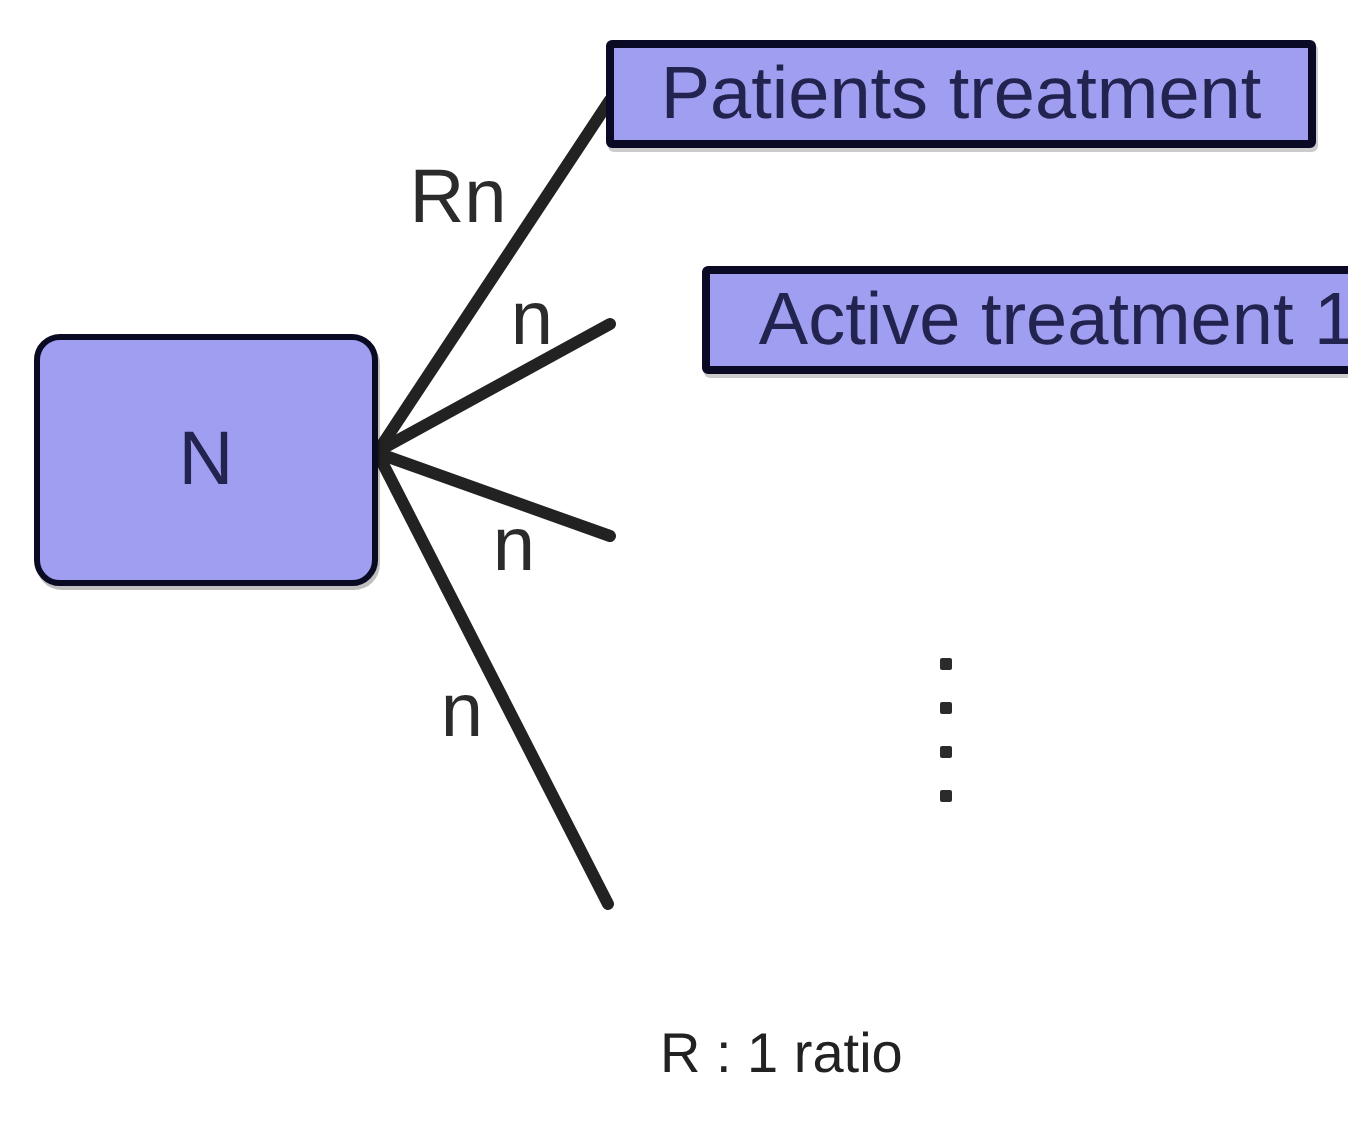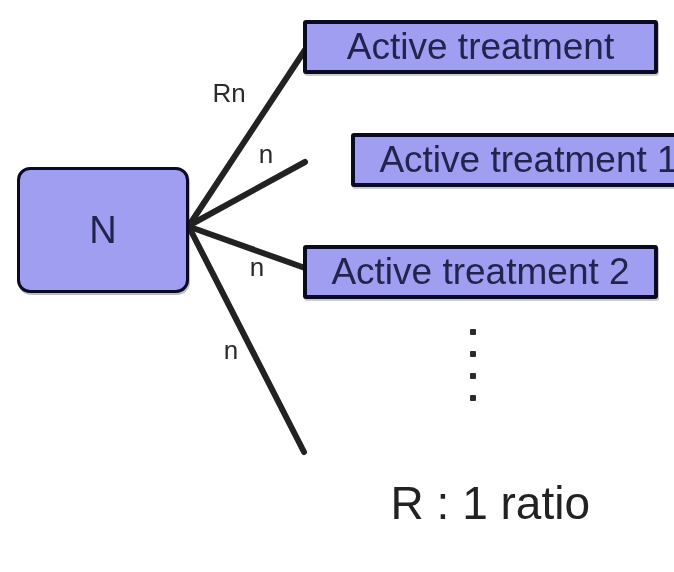--- a/index.html
+++ b/index.html
@@ -67,21 +67,21 @@
   }
   .branch-0 { top: 20px; }
   .branch-1 { top: 133px; margin-left: 48px; }
   .branch-2 { top: 245px; }
   .branch-3 { top: 430px; }
 
   .edge-label {
     position: absolute;
     z-index: 3;
     color: var(--label-text);
-    font-size: 26px;
+    font-size: 38px;
     width: 60px;
     text-align: center;
   }
   .edge-label-0 { left: 199px; top: 78px; }
   .edge-label-1 { left: 236px; top: 139px; }
   .edge-label-2 { left: 227px; top: 252px; }
   .edge-label-3 { left: 201px; top: 335px; }
 
   .v-ellipsis {
     position: absolute;
@@ -93,25 +93,25 @@
     align-items: center;
   }
   .v-ellipsis .dot {
     width: 6px; height: 6px;
     background: var(--label-text);
     border-radius: 1px;
   }
 
   .footnote {
     position: absolute;
-    left: 330px; top: 476px;
+    left: 330px; top: 511px;
     width: 260px;
     z-index: 2;
-    text-align: right;
-    font-size: 46px;
+    text-align: left;
+    font-size: 28px;
     color: var(--line);
   }
 </style>
 </head>
 <body>
 
 <div class="stage">
 
   <svg class="connectors" viewBox="0 0 674 572" xmlns="http://www.w3.org/2000/svg" aria-hidden="true">
     <line x1="190" y1="224" x2="305" y2="50"></line>
@@ -122,23 +122,22 @@
 
   <div class="box root-box">
     <div>N</div>
   </div>
 
   <div class="edge-label edge-label-0">Rn</div>
   <div class="edge-label edge-label-1">n</div>
   <div class="edge-label edge-label-2">n</div>
   <div class="edge-label edge-label-3">n</div>
 
-  <div class="box branch-box branch-0">Active treatment</div>
+  <div class="box branch-box branch-0">Patients treatment</div>
   <div class="box branch-box branch-1">Active treatment 1</div>
-  <div class="box branch-box branch-2">Active treatment 2</div>
 
   <div class="v-ellipsis">
     <span class="dot"></span>
     <span class="dot"></span>
     <span class="dot"></span>
     <span class="dot"></span>
   </div>
 
   <div class="footnote">R : 1 ratio</div>
 

